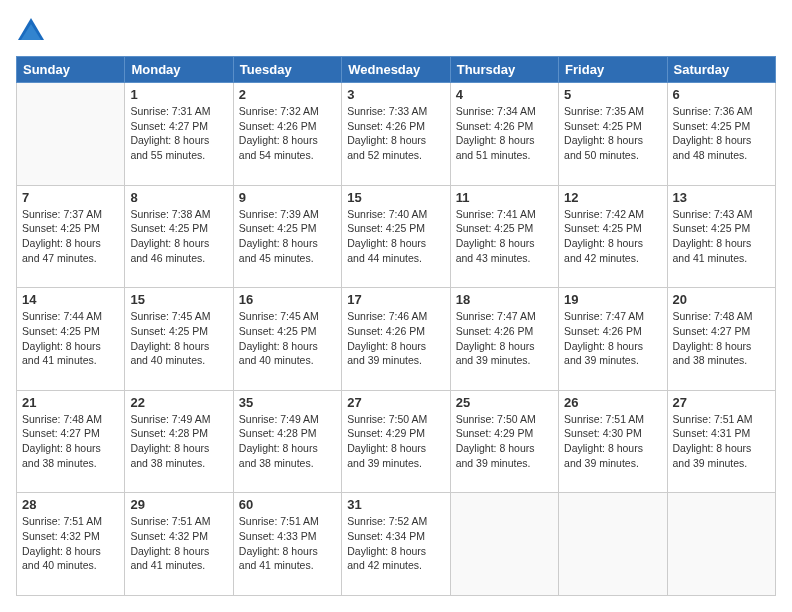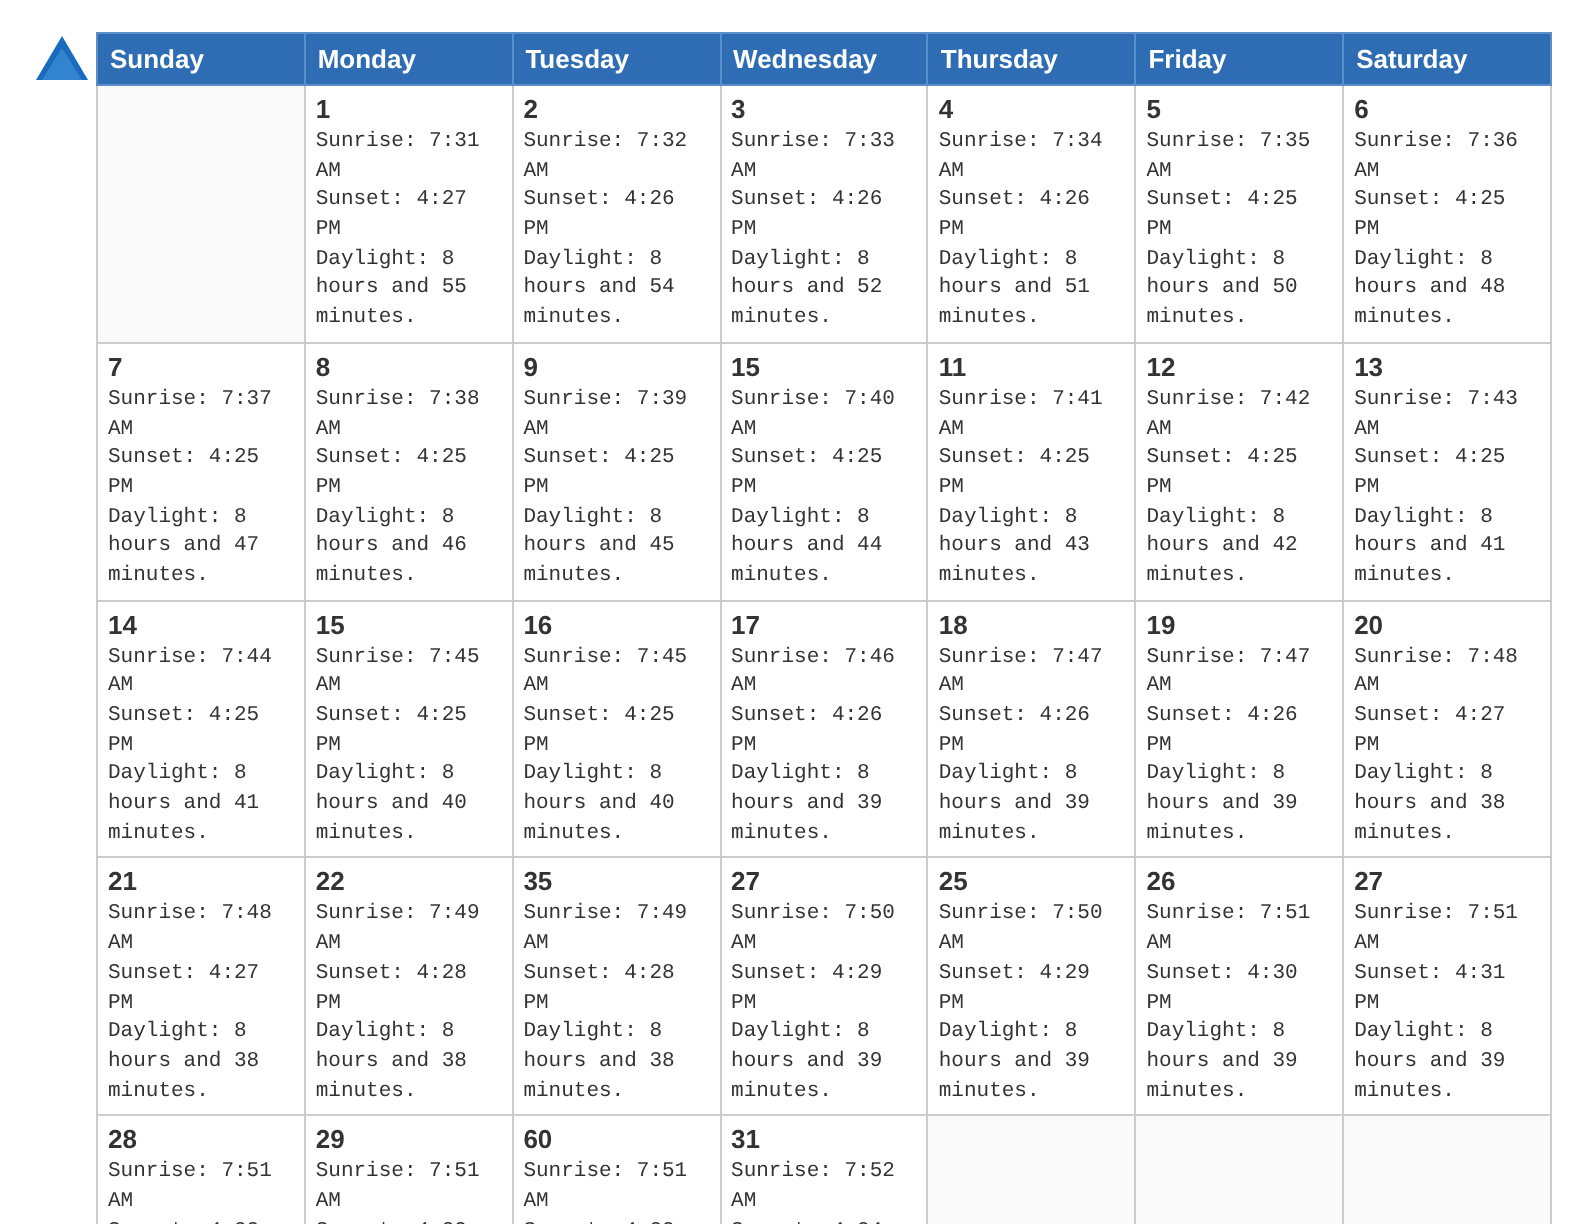--- a/index.html
+++ b/index.html
@@ -8,21 +8,21 @@
       background: #fff;
       width: 792px;
       height: 612px;
       overflow: hidden;
     }
     .page {
       width: 792px;
       height: 612px;
       padding: 16px;
       display: flex;
-      flex-direction: row;
+      flex-direction: column;
     }
     .header {
       display: flex;
       justify-content: space-between;
       align-items: flex-start;
       margin-bottom: 10px;
     }
     .logo {
       display: flex;
       flex-direction: column;
@@ -70,21 +70,20 @@
     .day-number {
       font-size: 13px;
       font-weight: bold;
       color: #333;
       margin-bottom: 2px;
     }
     .day-info {
       font-size: 10.5px;
       line-height: 1.4;
       color: #333;
-      font-family: Liberation Mono, monospace;
     }
     .logo-wrapper {
       display: flex;
       align-items: center;
     }
     .logo-svg {
       margin-right: 2px;
     }
   </style>
 </head>

